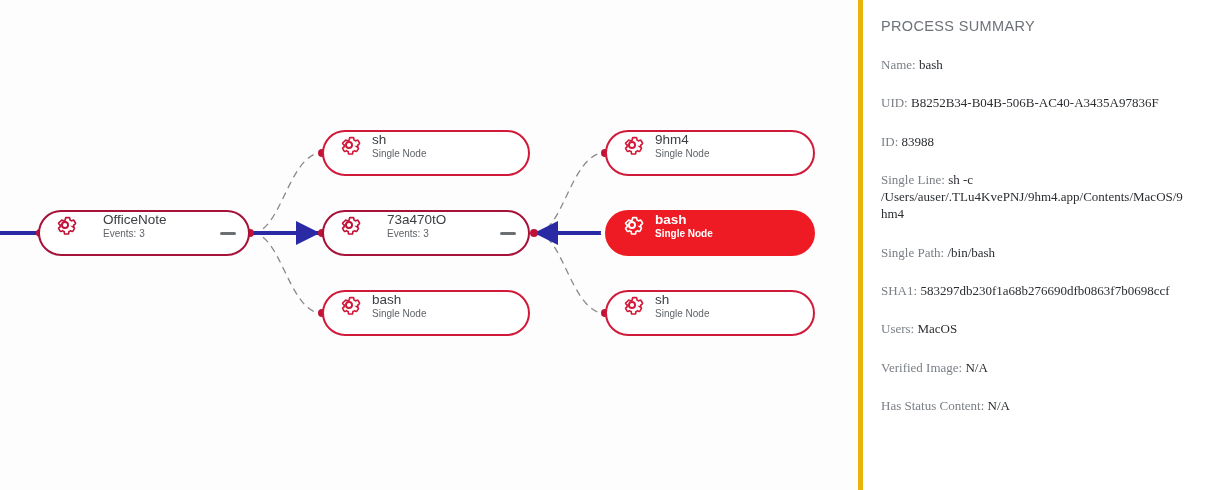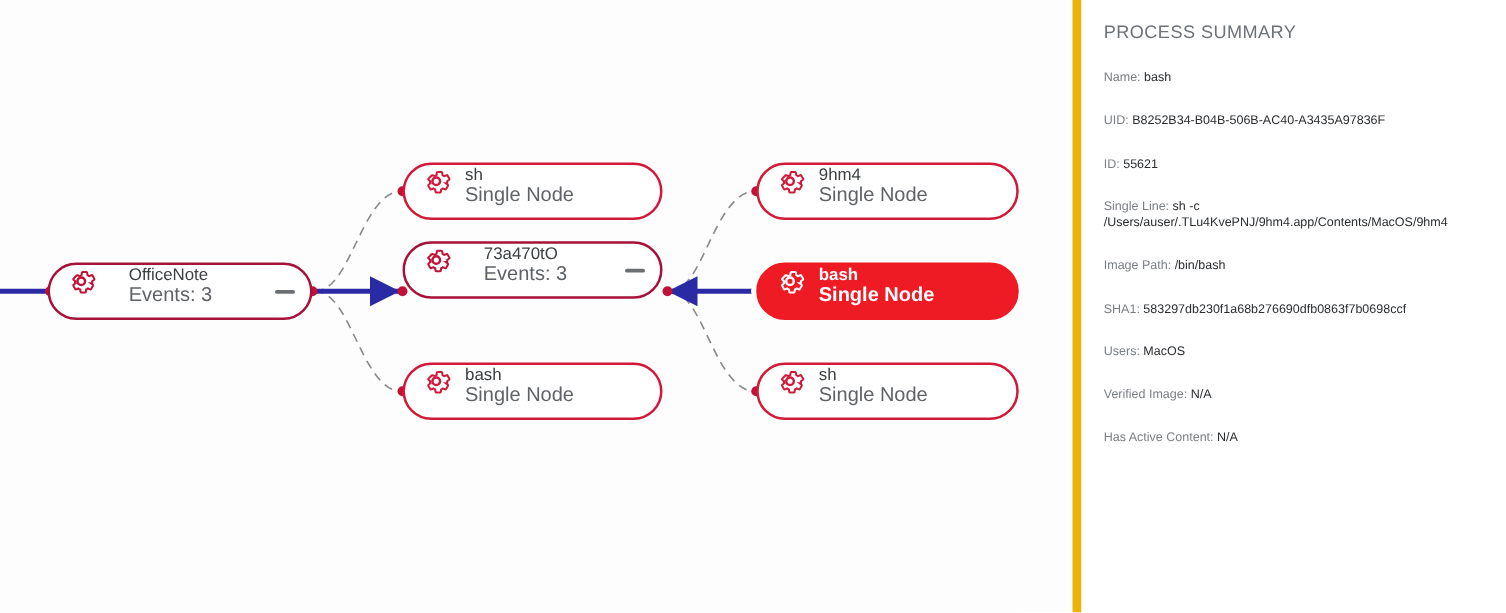--- a/index.html
+++ b/index.html
@@ -69,21 +69,21 @@
   .node-text {
     margin-left: 10px;
     line-height: 1.18;
     white-space: nowrap;
   }
   .node-title {
     font-size: 13.5px;
     color: #3c4043;
   }
   .node-sub {
-    font-size: 16px;
+    font-size: 10px;
     color: #5f6368;
   }
   .node.selected .node-title,
   .node.selected .node-sub {
     color: #ffffff;
     font-weight: bold;
   }
   .node-collapse {
     position: absolute;
     right: 12px;
@@ -91,48 +91,49 @@
     margin-top: -1px;
     width: 16px;
     height: 3px;
     border-radius: 2px;
     background: #6b6f73;
   }
 
   
   #node-officenote { left: 38px;  top: 210px; width: 212px; }
   #node-sh-top     { left: 322px; top: 130px; width: 208px; }
-  #node-73a470to   { left: 322px; top: 193px; width: 208px; }
+  #node-73a470to   { left: 322px; top: 210px; width: 208px; }
   #node-bash-bot   { left: 322px; top: 290px; width: 208px; }
   #node-9hm4       { left: 605px; top: 130px; width: 210px; }
   #node-bash-sel   { left: 605px; top: 210px; width: 210px; }
   #node-sh-bot     { left: 605px; top: 290px; width: 210px; }
 
   
   .details-panel {
     position: relative;
     flex: 1 1 auto;
     height: 490px;
     background: #ffffff;
-    border-left: 7px solid #eab308;
+    border-left: 5px solid #eab308;
     box-sizing: border-box;
     padding: 14px 22px 0 18px;
     overflow: hidden;
   }
   .panel-heading {
     font-size: 14.5px;
     color: #6d7278;
     letter-spacing: 0.35px;
     margin: 4px 0 22px 0;
   }
   .field-row {
     margin-bottom: 21px;
-    font-size: 10px;
+    font-size: 13px;
     line-height: 1.33;
     word-break: break-word;
+    font-family: Liberation Serif, serif;
   }
   .field-label {
     color: #7a7f85;
   }
   .field-value {
     color: #2a2d31;
   }
 </style>
 </head>
 <body>
@@ -277,42 +278,42 @@
     <div class="field-row">
       <span class="field-label">Name:</span>
       <span class="field-value">bash</span>
     </div>
     <div class="field-row">
       <span class="field-label">UID:</span>
       <span class="field-value">B8252B34-B04B-506B-AC40-A3435A97836F</span>
     </div>
     <div class="field-row">
       <span class="field-label">ID:</span>
-      <span class="field-value">55621</span>
+      <span class="field-value">83988</span>
     </div>
     <div class="field-row">
       <span class="field-label">Single Line:</span>
       <span class="field-value">sh -c /Users/auser/.TLu4KvePNJ/9hm4.app/Contents/MacOS/9hm4</span>
     </div>
     <div class="field-row">
-      <span class="field-label">Image Path:</span>
+      <span class="field-label">Single Path:</span>
       <span class="field-value">/bin/bash</span>
     </div>
     <div class="field-row">
       <span class="field-label">SHA1:</span>
       <span class="field-value">583297db230f1a68b276690dfb0863f7b0698ccf</span>
     </div>
     <div class="field-row">
       <span class="field-label">Users:</span>
       <span class="field-value">MacOS</span>
     </div>
     <div class="field-row">
       <span class="field-label">Verified Image:</span>
       <span class="field-value">N/A</span>
     </div>
     <div class="field-row">
-      <span class="field-label">Has Active Content:</span>
+      <span class="field-label">Has Status Content:</span>
       <span class="field-value">N/A</span>
     </div>
 
   </div>
 
 </div>
 
 </body></html>

